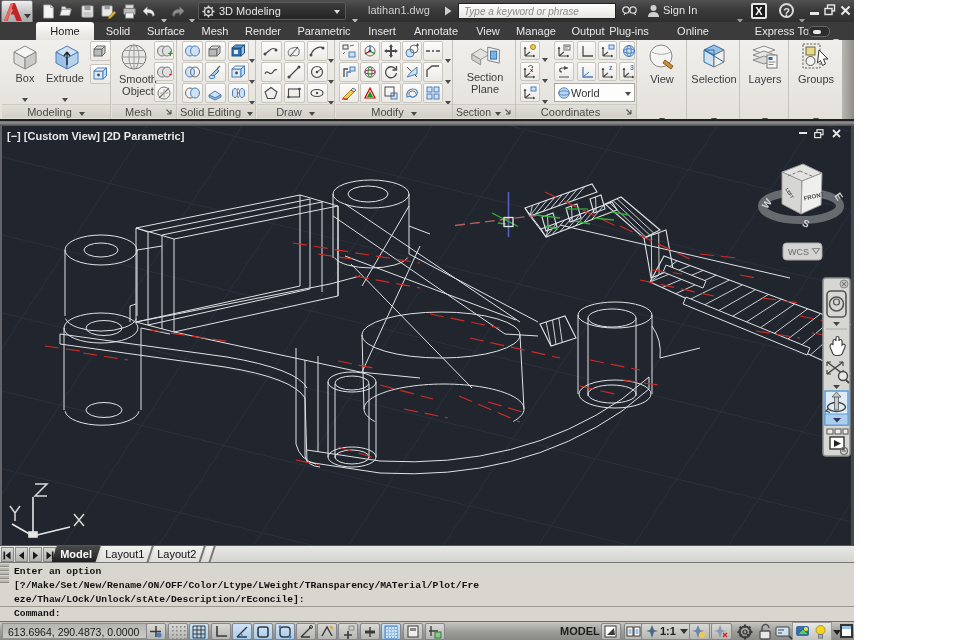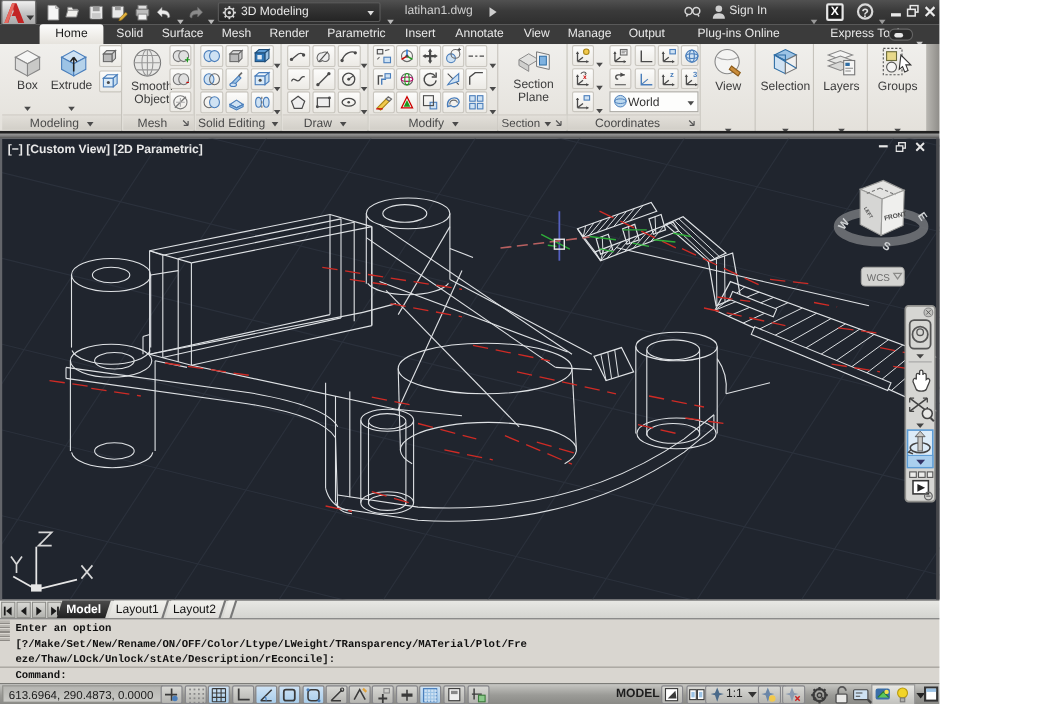--- a/index.html
+++ b/index.html
@@ -108,20 +108,21 @@
           </g>
         </svg>
       <span style="margin-left:20px">3D Modeling</span>
       <span class="dd" style="position:absolute;right:5px;top:7px;border-top-color:#ddd"></span>
     </div>
     <div class="abs" style="left:352px;top:9px"><span class="dd" style="border-top-color:#bbb;"></span></div>
     <div id="fname">latihan1.dwg</div>
     <svg class="abs" style="left:444px;top:6px" width="8" height="10" viewBox="0 0 8 10">
         <path d="M1 0.5 L7.5 5 L1 9.5 Z" fill="#cfcfcf"></path>
       </svg>
+    <div id="searchbox">Type a keyword or phrase</div>
     <svg class="abs" style="left:621px;top:4px" width="18" height="15" viewBox="0 0 18 15">
         <g fill="none" stroke="#d5d5d5" stroke-width="1.3">
           <circle cx="5" cy="6" r="3.2"></circle>
           <circle cx="12" cy="6" r="3.2"></circle>
           <path d="M8 6 h1.5 M3 11 l1.5 -2.3 M14.5 11 L13 8.7"></path>
         </g>
       </svg>
     <svg class="abs" style="left:647px;top:4px" width="13" height="14" viewBox="0 0 13 14">
         <circle cx="6.5" cy="4" r="3" fill="#cfcfcf"></circle>
         <path d="M1 13 C1 9 4 8 6.5 8 C9 8 12 9 12 13 Z" fill="#cfcfcf"></path>
@@ -146,21 +147,21 @@
     <div class="rtab" style="left:98px;width:40px;">Solid</div>
     <div class="rtab" style="left:140px;width:52px;">Surface</div>
     <div class="rtab" style="left:194px;width:42px;">Mesh</div>
     <div class="rtab" style="left:238px;width:50px;">Render</div>
     <div class="rtab" style="left:290px;width:68px;">Parametric</div>
     <div class="rtab" style="left:360px;width:44px;">Insert</div>
     <div class="rtab" style="left:406px;width:60px;">Annotate</div>
     <div class="rtab" style="left:468px;width:40px;">View</div>
     <div class="rtab" style="left:510px;width:52px;">Manage</div>
     <div class="rtab" style="left:564px;width:48px;">Output</div>
-    <div class="rtab" style="left:627px;width:54px;">Plug-ins</div>
+    <div class="rtab" style="left:602px;width:54px;">Plug-ins</div>
     <div class="rtab" style="left:670px;width:46px;">Online</div>
     <div class="rtab" style="left:718px;width:84px;margin-left:29px;">Express Tools</div>
     <div class="abs" style="left:808px;top:4px;width:22px;height:11px;background:#2c2c2c;border:1px solid #666;border-radius:5px;">
        <div class="abs" style="left:4px;top:3px;width:8px;height:4px;background:#e8e8e8;border-radius:2px;"></div>
       </div>
     <div class="abs" style="left:833px;top:7px"><span class="dd" style="border-top-color:#ccc;"></span></div>
   </div>
 
   <div id="ribbon">
       <div class="panel" style="left:2px;width:109px">
@@ -1065,21 +1066,21 @@
           <rect x="1" y="3" width="6" height="9" fill="#fff" stroke="#3a3a3a"></rect>
           <rect x="8" y="3" width="6" height="9" fill="#fff" stroke="#3a3a3a"></rect>
           <rect x="2.5" y="5" width="3" height="5" fill="#9cc3e5"></rect>
           <rect x="9.5" y="5" width="3" height="5" fill="#9cc3e5"></rect>
         </svg>
       </div>
       <div class="abs" style="left:641px;top:1px;width:74px;height:17px;background:linear-gradient(#d8d8d4,#b5b5b1);border:1px solid #87878b;border-radius:2px"></div>
       <svg width="14" height="15" viewBox="0 0 14 15" style="position:absolute;left:645px;top:2px">
         <path d="M7 1 L9 6 L13 7 L9 8 L7 14 L5 8 L1 7 L5 6 Z" fill="#4a6a8a"></path>
       </svg>
-      <div class="abs" style="left:660px;top:3px;font-size:11px;font-weight:normal;color:#222">1:1</div>
+      <div class="abs" style="left:660px;top:3px;font-size:11px;font-weight:bold;color:#222">1:1</div>
       <div class="abs" style="left:680px;top:7px;width:0;height:0;border-left:4px solid transparent;border-right:4px solid transparent;border-top:5px solid #333"></div>
       <div class="sbtn" style="left:689px;width:21px">
         <svg width="16" height="15" viewBox="0 0 16 15" style="position:absolute;left:1px;top:0px">
           <path d="M7 1 L9 6 L13 7 L9 8 L7 14 L5 8 L1 7 L5 6 Z" fill="#6a86a8"></path>
           <circle cx="11" cy="11" r="3" fill="#f2c94c"></circle>
         </svg>
       </div>
       <div class="sbtn" style="left:711px;width:21px">
         <svg width="16" height="15" viewBox="0 0 16 15" style="position:absolute;left:1px;top:0px">
           <path d="M7 1 L9 6 L13 7 L9 8 L7 14 L5 8 L1 7 L5 6 Z" fill="#8a9ab0"></path>

